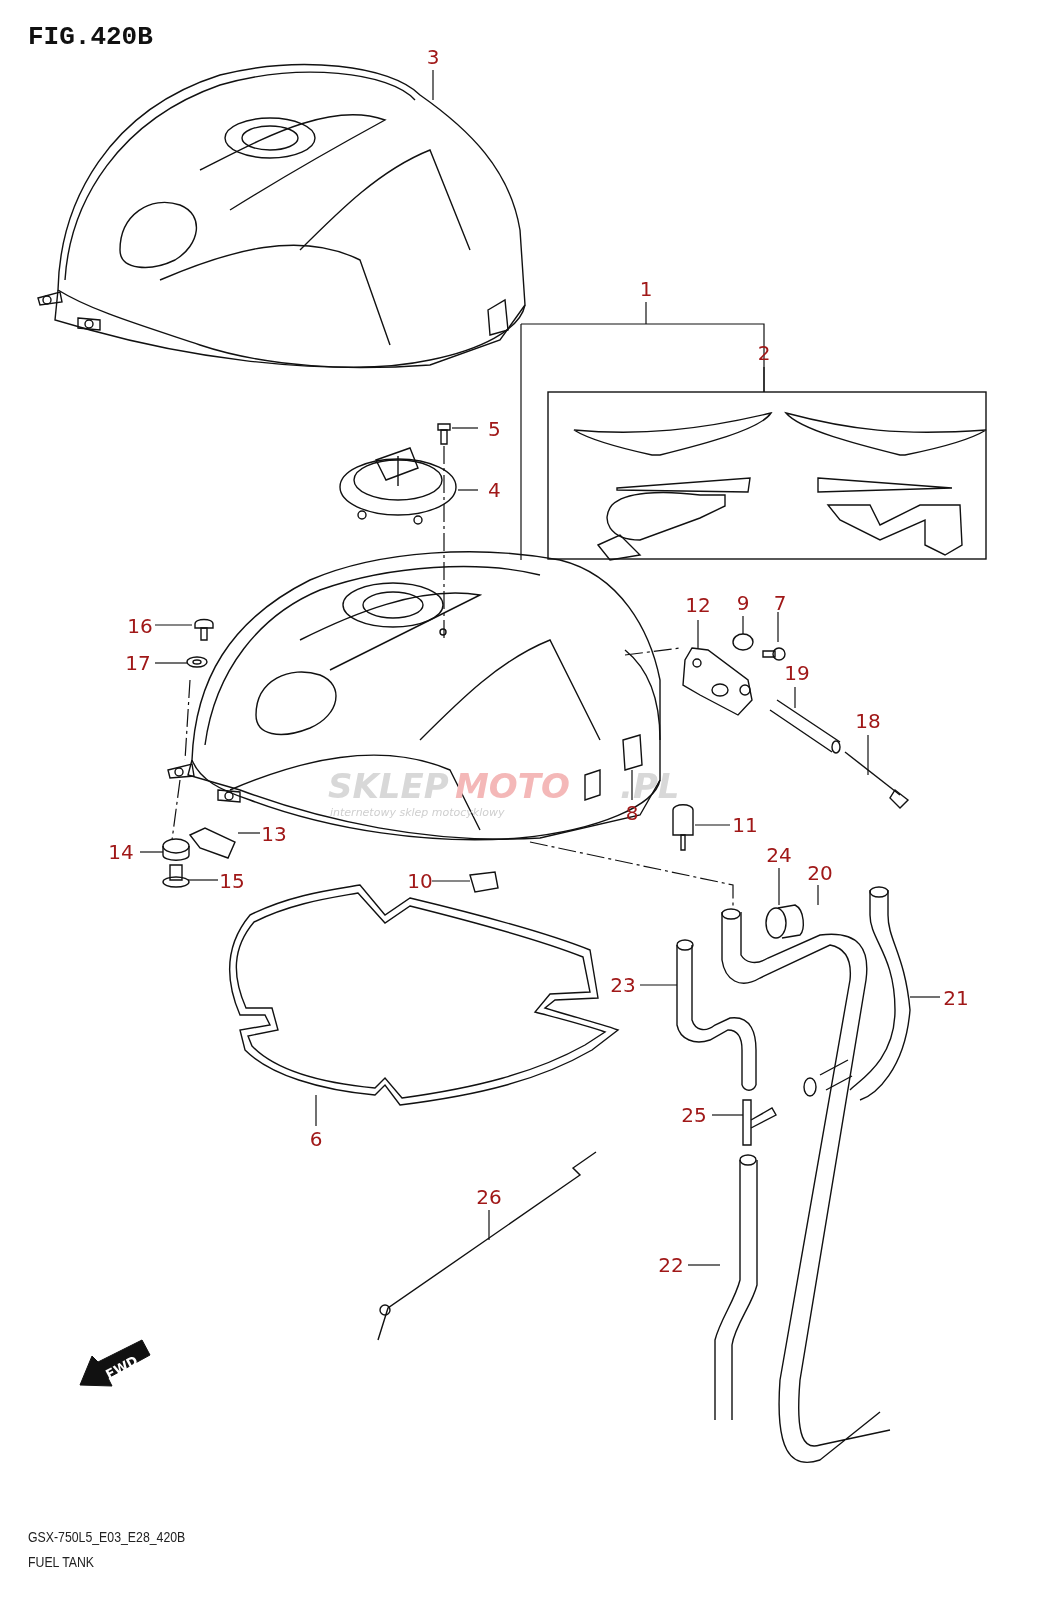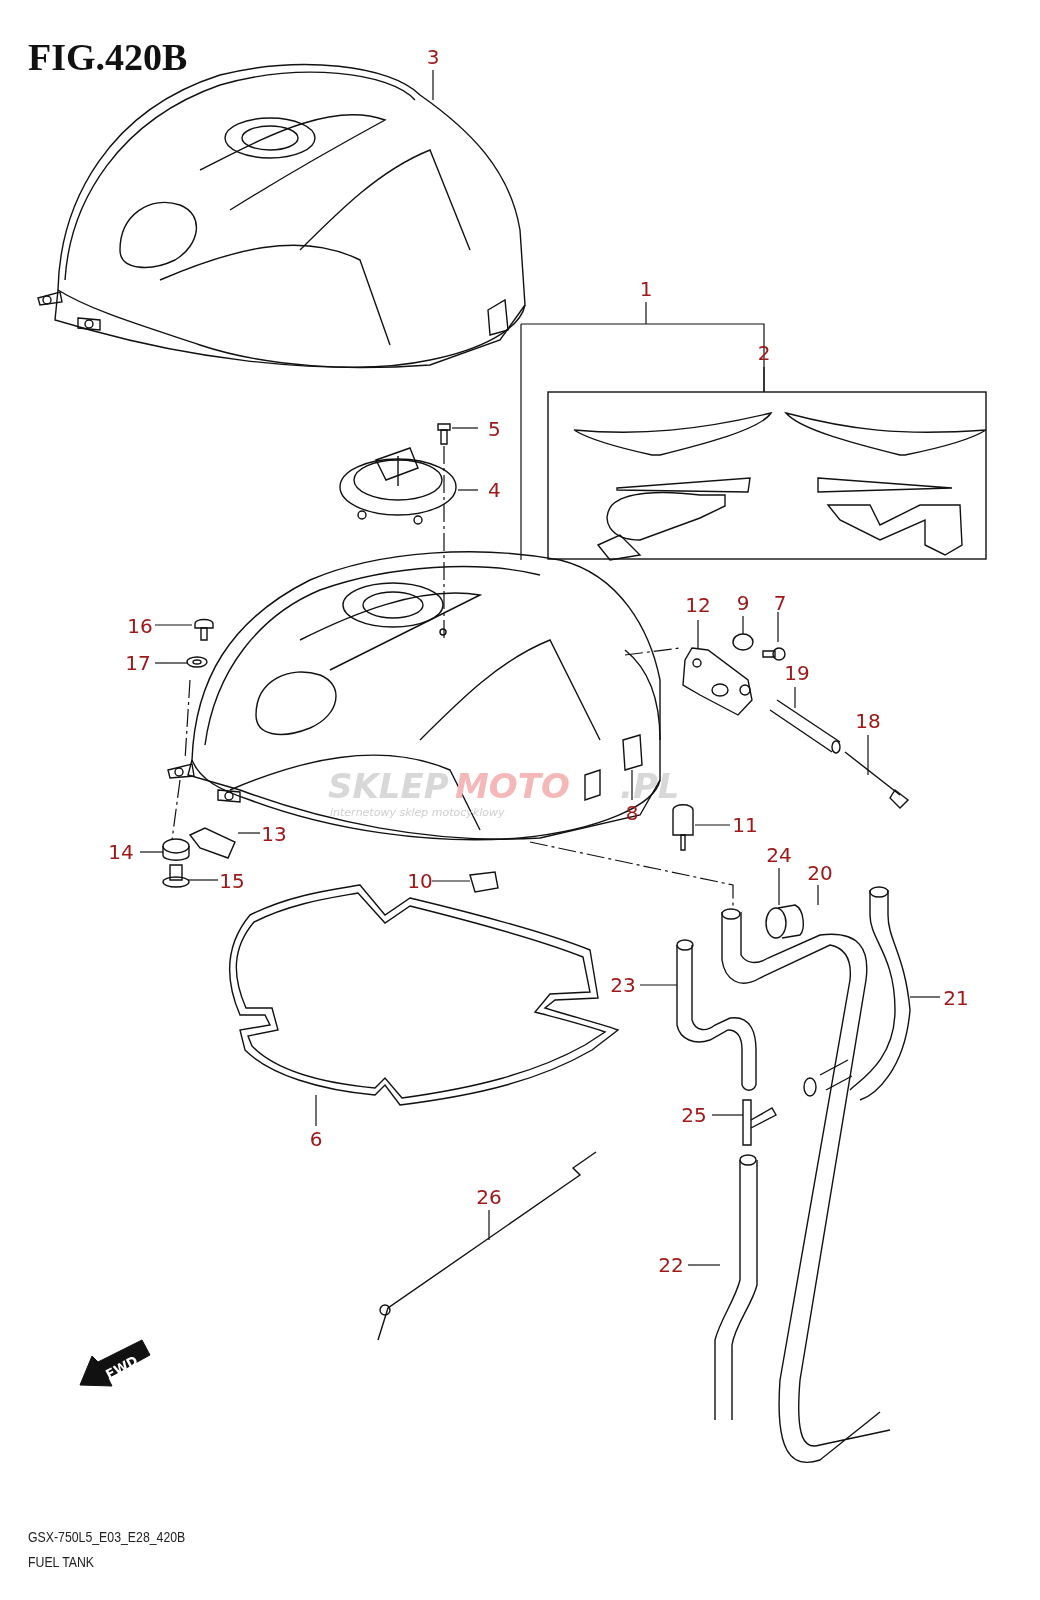--- a/index.html
+++ b/index.html
@@ -1,17 +1,17 @@
 <!DOCTYPE html>
 <html><head>
 <meta charset="utf-8">
 <style>
   html, body { margin: 0; padding: 0; background: #ffffff; }
   body { width: 1040px; height: 1600px; position: relative; overflow: hidden; font-family: "DejaVu Sans", sans-serif; }
-  .fig-title { position: absolute; left: 28px; top: 22px; font-size: 38px; font-weight: bold; color: #111; letter-spacing: 0px; font-family: Liberation Serif, serif; margin-top: 13px; }
+  .fig-title { position: absolute; left: 28px; top: 22px; font-size: 26px; font-weight: bold; color: #111; letter-spacing: 0px; font-family: Liberation Mono, monospace; }
   .footer { position: absolute; left: 28px; font-family: "Liberation Sans", sans-serif; font-size: 15px; color: #222; transform: scaleX(0.82); transform-origin: left; }
   .footer.code { top: 1528px; }
   .footer.name { top: 1553px; }
   svg.diagram { position: absolute; left: 0; top: 0; }
   .callout { font-family: "DejaVu Sans", sans-serif; font-size: 20px; fill: #a01818; }
   .ln { stroke: #111; stroke-width: 1.4; fill: none; }
   .lnf { stroke: #111; stroke-width: 1.4; fill: #fff; }
   .lead { stroke: #111; stroke-width: 1.2; fill: none; }
   .dash { stroke: #111; stroke-width: 1.2; fill: none; stroke-dasharray: 18 4 3 4; }
   .wm1 { font-family: "DejaVu Sans", sans-serif; font-size: 34px; font-weight: bold; font-style: italic; fill: #d8d8d8; }

